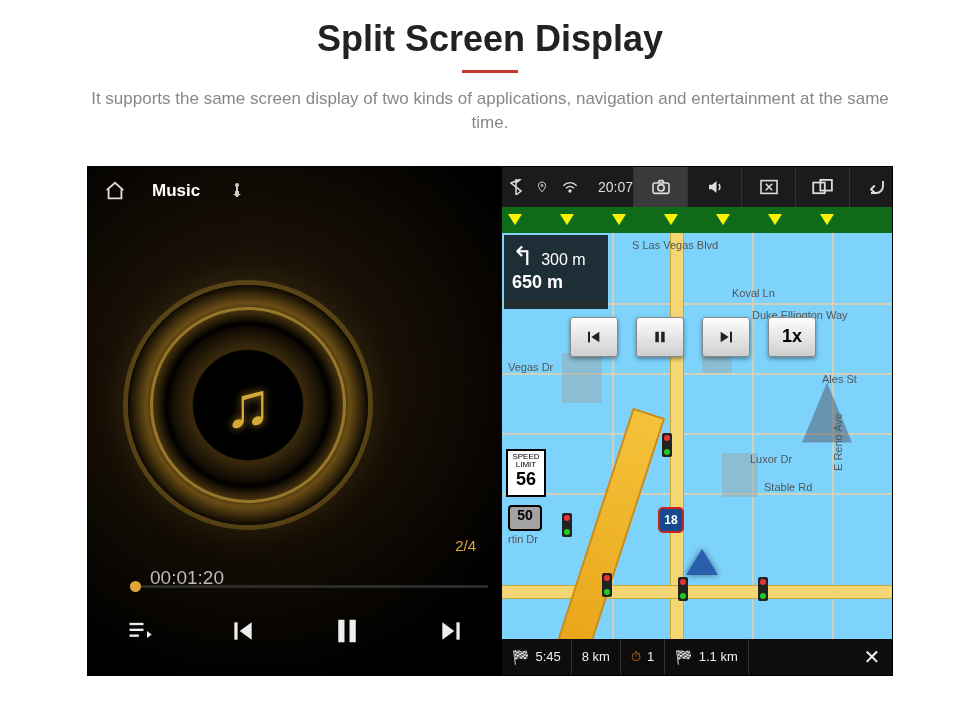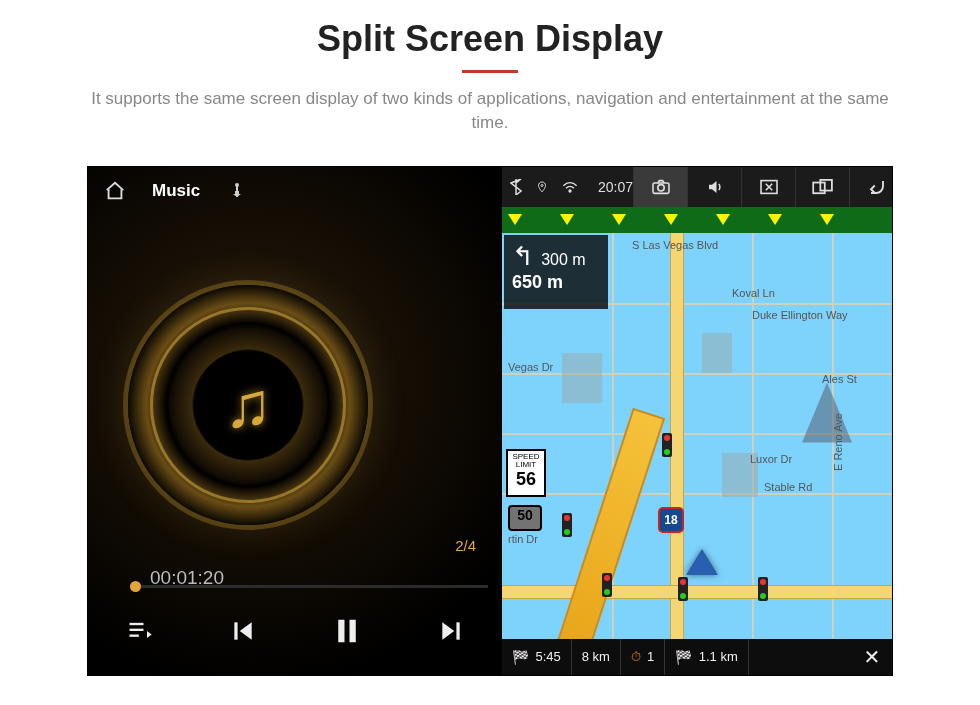--- a/index.html
+++ b/index.html
@@ -157,21 +157,21 @@
     display:flex; align-items:center; justify-content:center; font-size:18px; cursor:pointer;
   }
   .spd-sign{
     position:absolute; left:4px; top:242px; width:40px; height:48px;
     background:#fff; border:2px solid #000; text-align:center; font-size:8px; padding-top:2px;
     z-index:5; line-height:1.1;
   }
   .spd-sign .num{ font-size:18px; font-weight:bold;}
   .route-shield{
     position:absolute; left:6px; top:298px; width:34px; height:26px;
-    background:#737373; border:2px solid #000; border-radius:4px; text-align:center;
+    background:#a3a3a3; border:2px solid #000; border-radius:4px; text-align:center;
     font-weight:bold; font-size:14px; z-index:5;
   }
   .i15{
     position:absolute; left:156px; top:300px; width:26px; height:26px;
     background:#174a8c; color:#fff; border:2px solid #c22; border-radius:5px;
     text-align:center; font-size:12px; font-weight:bold; line-height:22px; z-index:5;
   }
   .nav-cursor{
     position:absolute; left:184px; top:316px; z-index:7;
     width:0;height:0;border-left:16px solid transparent;border-right:16px solid transparent;
@@ -374,20 +374,41 @@
         <div class="nav-cursor"></div>
 
       </div>
 
       <div class="turn-box">
         <div><span class="arrow-up-left">↱</span>
           <span style="font-size:16px">300 m</span></div>
         <div class="big">650 m</div>
       </div>
 
+      <div class="map-btn-row">
+        <div class="map-btn">
+          <svg width="18" height="16" viewBox="0 0 24 24" fill="#222">
+              <rect x="3" y="4" width="3" height="16"></rect>
+              <path d="M20 4v16L8 12z"></path>
+            </svg>
+        </div>
+        <div class="map-btn">
+          <svg width="14" height="16" viewBox="0 0 24 24" fill="#222">
+              <rect x="4" y="3" width="6" height="18"></rect>
+              <rect x="14" y="3" width="6" height="18"></rect>
+            </svg>
+        </div>
+        <div class="map-btn">
+          <svg width="18" height="16" viewBox="0 0 24 24" fill="#222">
+              <rect x="18" y="4" width="3" height="16"></rect>
+              <path d="M4 4v16l12-8z"></path>
+            </svg>
+        </div>
+        <div class="map-btn" style="font-weight:bold">1x</div>
+      </div>
 
       <div class="spd-sign">
         <div>SPEED LIMIT</div>
         <div class="num">56</div>
       </div>
       <div class="route-shield">50</div>
       <div class="i15">18</div>
 
       <div class="map-footer">
         <div class="mf-seg">

